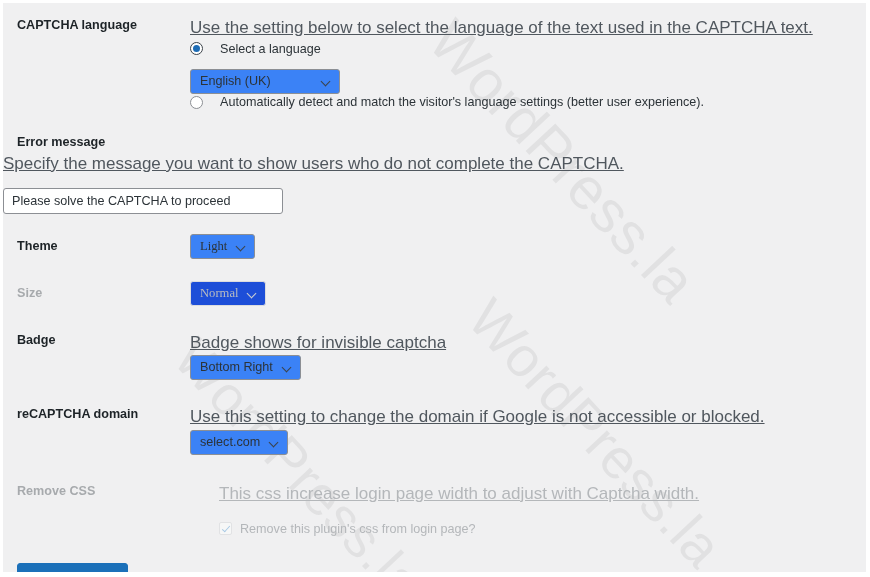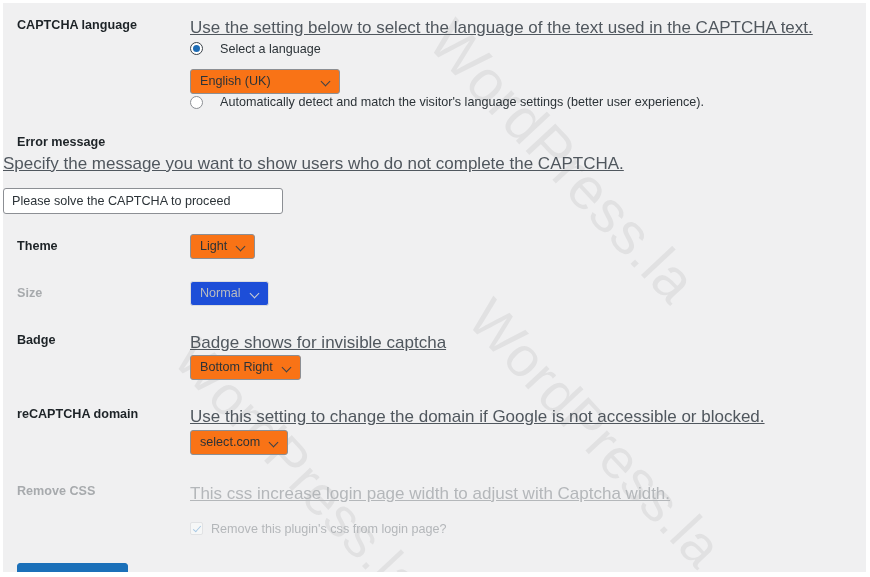--- a/index.html
+++ b/index.html
@@ -123,21 +123,21 @@
 
   
   .select {
     display: inline-flex;
     align-items: center;
     justify-content: space-between;
     gap: 10px;
     height: 25px;
     box-sizing: border-box;
     padding: 0 8px 0 9px;
-    background: #f97316;
+    background: #3b82f6;
     border: 1px solid #8c8f94;
     border-radius: 3px;
     font-size: 12.6px;
     color: #2c3338;
     line-height: 1;
     white-space: nowrap;
   }
   .select .chev {
     display: inline-block;
     width: 9px;
@@ -238,26 +238,26 @@
     letter-spacing: 0.1px;
   }
 
   
   .r-lang   { padding-top: 13px; }
   .r-error  { padding-top: 23px; flex-direction: column; }
   .r-theme  { padding-top: 23px; }
   .r-size   { padding-top: 25px; }
   .r-badge  { padding-top: 25px; }
   .r-domain { padding-top: 25px; }
-  .r-css    { padding-top: 27px; }
+  .r-css    { padding-top: 27px; gap: 29px; }
 
   .mt-input { margin-top: 11px; }
   .mt-select { margin-top: 12px; }
   .mt-select-tight { }
-  .theme-inline { margin-top: -3px; }
+  .theme-inline { margin-top: -3px; font-family: Liberation Serif, serif; }
 </style>
 </head>
 <body>
 
 <div class="screen">
   <div class="page">
 
     <div class="watermark wm-1">WordPress.la</div>
     <div class="watermark wm-2">WordPress.la</div>
     <div class="watermark wm-3">WordPress.la</div>

